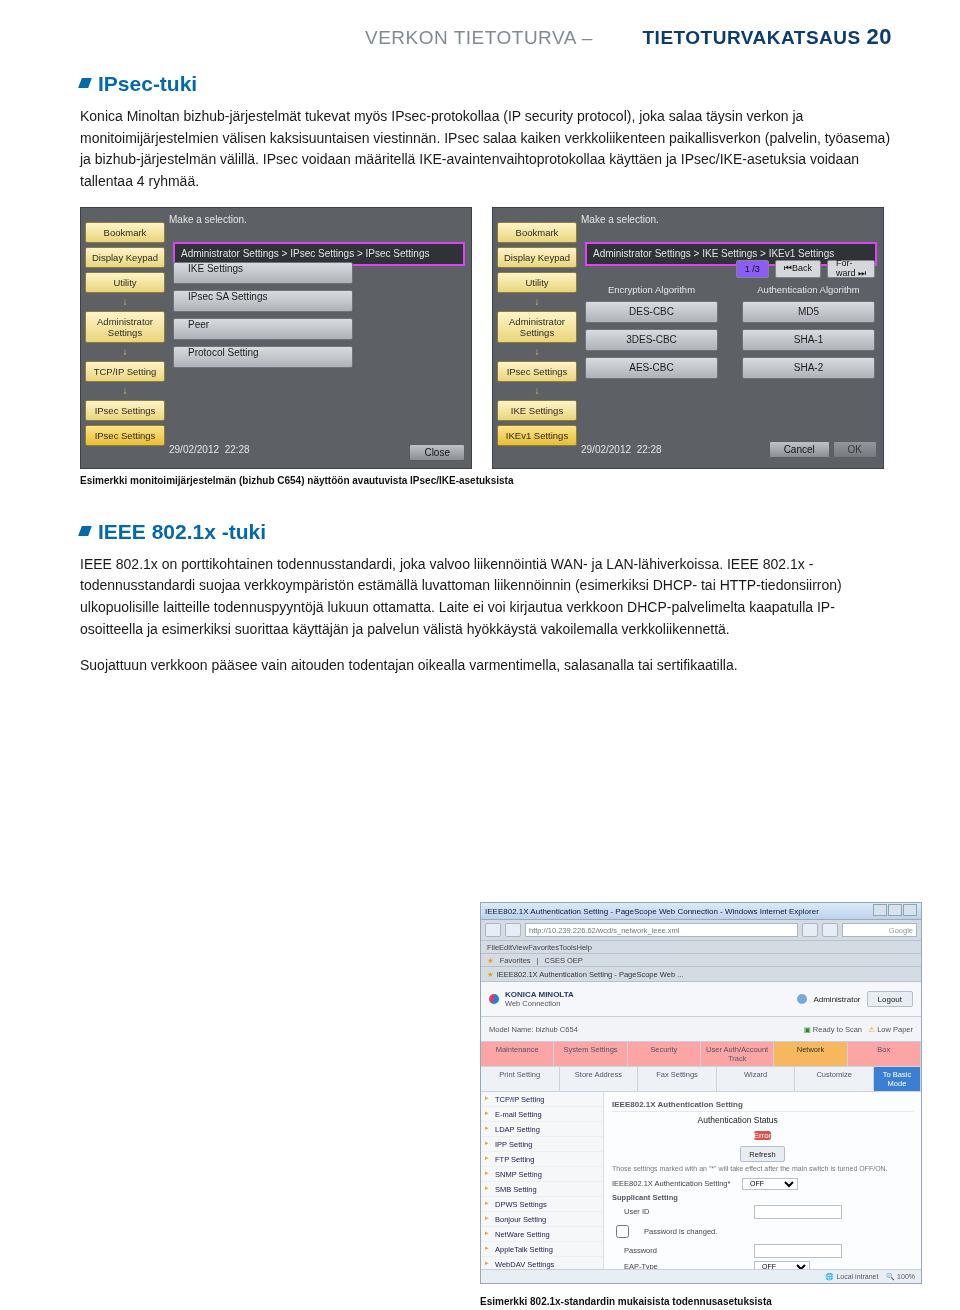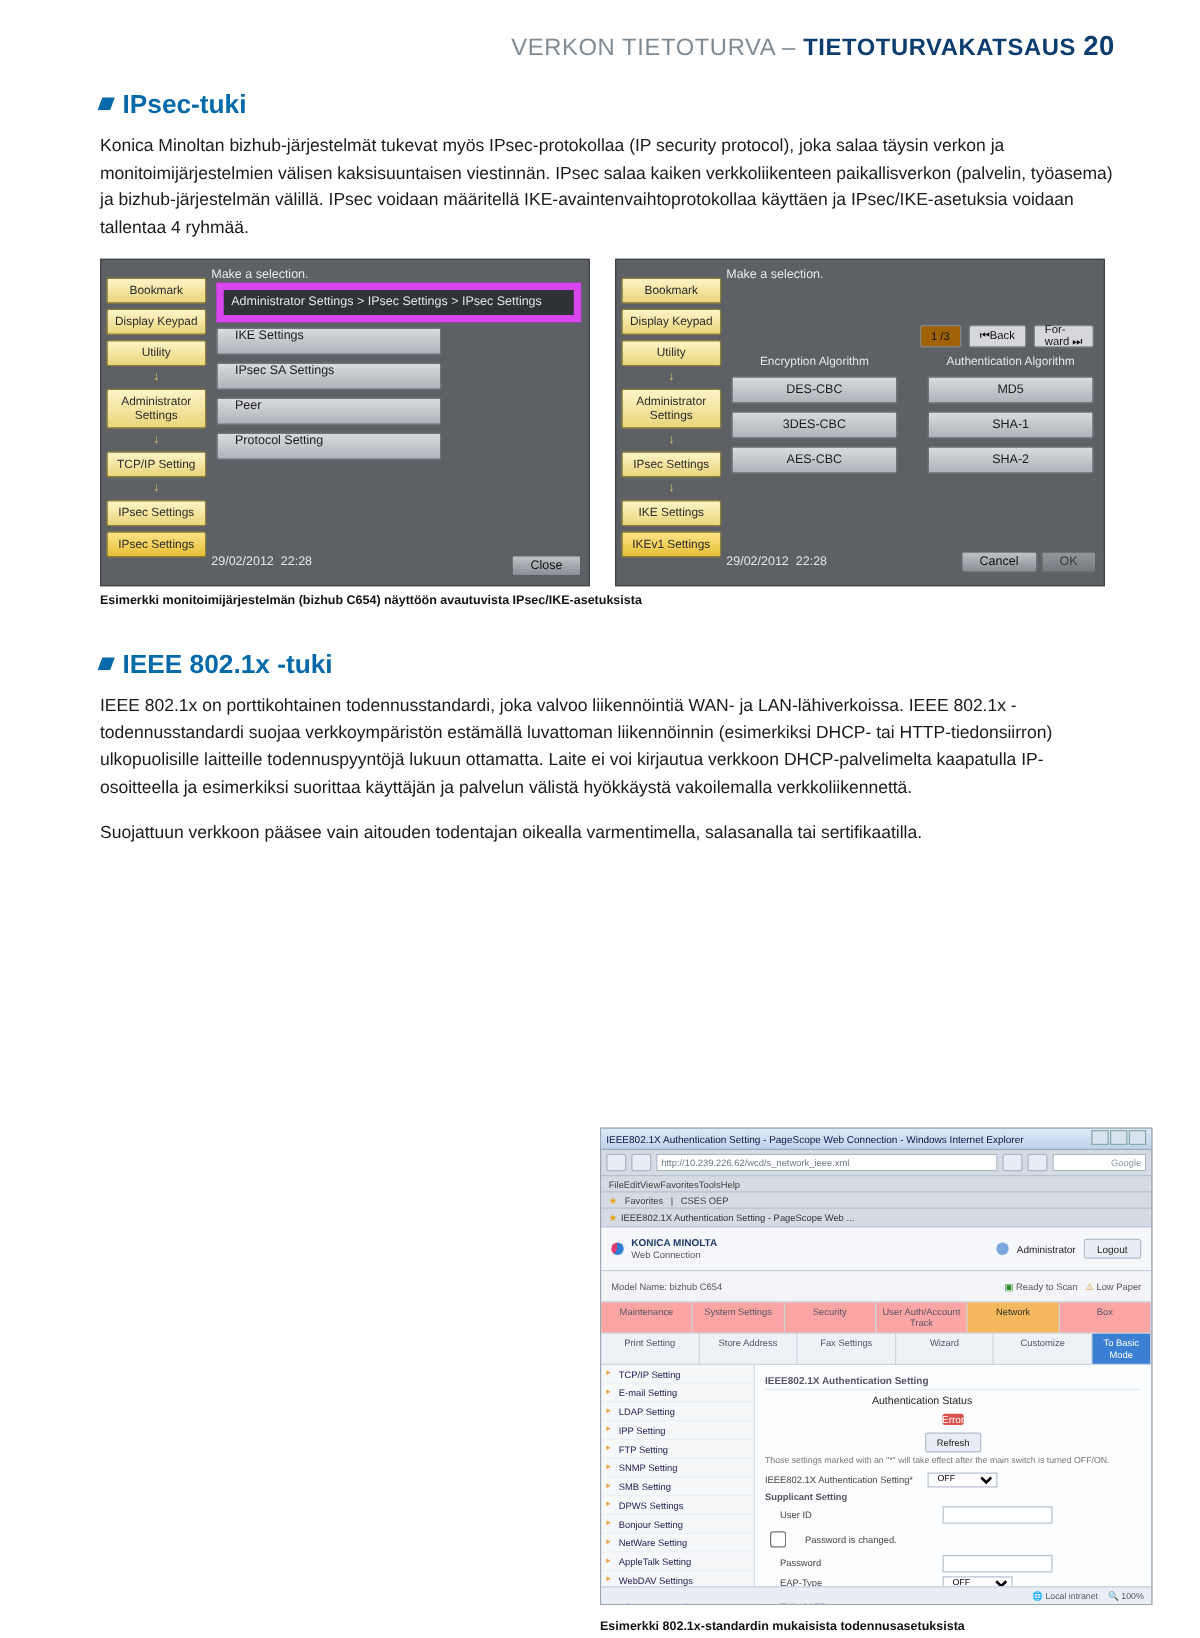--- a/index.html
+++ b/index.html
@@ -1,45 +1,45 @@
 <!DOCTYPE html>
 <html><head>
 <meta charset="utf-8">
 <style>
   @page { size: 960px 1310px; margin: 0; }
   html, body { margin: 0; padding: 0; width: 960px; background: #fff; font-family: Arial, Helvetica, sans-serif; color: #1a1a1a; }
   .page { width: 960px; height: 1310px; position: relative; padding: 24px 68px 24px 80px; box-sizing: border-box; }
   .header { text-align: right; font-size: 19px; letter-spacing: 0.5px; margin-bottom: 22px; }
   .header .gray { color: #7f8a92; font-weight: 400; }
-  .header .navy { color: #0b3c6e; font-weight: 700; }
+  .header .navy { color: #0b3c6e; font-weight: 700; margin-left: 44px; }
   .header .page-num { color: #0b3c6e; font-weight: 700; font-size: 22px; }
   h2.section { color: #0369a8; font-size: 21px; font-weight: 700; margin: 18px 0 10px 0; position: relative; padding-left: 18px; }
   h2.section::before { content: ""; position: absolute; left: 0; top: 6px; width: 10px; height: 10px; background: #0369a8; transform: skewX(-20deg); }
   p.body { font-size: 14px; line-height: 1.55; margin: 10px 0 14px 0; }
   .caption { font-size: 10px; font-weight: 700; color: #111; margin: 6px 0 0 0; }
 
   
   .panels { display: flex; gap: 20px; margin-top: 10px; margin-bottom: 6px; }
   .panel { width: 390px; height: 260px; background: #5d6166; border: 1px solid #3f4246; position: relative; font-family: "MS Sans Serif", Tahoma, sans-serif; color: #e9e9e9; font-size: 10px; }
   .panel .topline { position: absolute; top: 6px; left: 88px; font-size: 10px; color: #e6e6e6; }
   .panel .sidebar { position: absolute; left: 4px; top: 14px; width: 80px; display: flex; flex-direction: column; gap: 4px; }
   .sidebtn { background: linear-gradient(#fff4c9, #e9d57a); color: #2b2b2b; text-align: center; font-size: 9.5px; padding: 4px 2px; border: 1px solid #8e7e36; border-radius: 2px; }
   .sidebtn.sel { background: linear-gradient(#ffe48a, #e6be33); }
   .arrow-slot { height: 10px; text-align: center; color: #d4c25b; font-size: 10px; line-height: 10px; }
-  .panel .breadcrumb { position: absolute; left: 92px; top: 18px; right: 6px; height: 20px; background: #2f3338; color: #e1e1e1; font-size: 10px; display: flex; align-items: center; padding: 0 6px; border: 6px solid #d946ef; }
+  .panel .breadcrumb { position: absolute; left: 92px; top: 34px; right: 6px; height: 20px; background: #2f3338; color: #e1e1e1; font-size: 10px; display: flex; align-items: center; padding: 0 6px; border: 2px solid #d946ef; }
   .panel .content { position: absolute; left: 92px; top: 54px; right: 8px; bottom: 32px; }
   .rowbtn { background: linear-gradient(#d9dbdf, #aeb2b8); color: #1c1c1c; border: 1px solid #6e7279; border-radius: 2px; height: 20px; display: inline-flex; align-items: center; justify-content: center; font-size: 10px; }
   .panel1 .content .rowbtn { display: block; width: 164px; padding-left: 14px; justify-content: flex-start; margin-bottom: 6px; }
   .panel .footer { position: absolute; left: 88px; right: 6px; bottom: 6px; height: 18px; display: flex; align-items: flex-start; justify-content: space-between; }
   .dt { font-size: 10px; color: #e3e3e3; }
   .footbtn { background: linear-gradient(#bfc3c8, #8b8f95); color: #111; border: 1px solid #5a5e63; border-radius: 2px; padding: 2px 14px; font-size: 10px; }
   .footbtn.dim { opacity: .55; }
   .pager { position: absolute; right: 8px; top: 52px; display: flex; gap: 6px; align-items: center; }
   .pager span { display: inline-flex; align-items: center; justify-content: center; height: 16px; background: #d5d7da; color: #111; border: 1px solid #81858b; font-size: 9px; padding: 0 8px; border-radius: 2px; }
-  .pager .pg { background: #a16207; }
+  .pager .pg { background: #8b5cf6; }
   .colhdr { display: flex; gap: 24px; margin-top: 22px; }
   .colhdr .hdr { font-size: 9.5px; color: #e6e6e6; width: 140px; text-align: center; }
   .gridrows { display: flex; flex-direction: column; gap: 6px; margin-top: 6px; }
   .gridrow { display: flex; gap: 24px; }
   .gridrow .rowbtn { width: 140px; justify-content: center; }
 
   
   .browserblock { position: absolute; left: 480px; top: 902px; width: 440px; height: 380px; background: #d5dbe3; border: 1px solid #9aa6b3; font-family: Tahoma, Arial, sans-serif; font-size: 8.5px; color: #222; overflow: hidden; }
   .bb-titlebar { height: 16px; background: linear-gradient(#ddeaf7, #bcd3ec); border-bottom: 1px solid #9ab; display: flex; align-items: center; justify-content: space-between; padding: 0 4px; }
   .bb-titlebar .ttxt { font-size: 8px; color: #114; text-align: center; }
@@ -134,20 +134,21 @@
         <div class="sidebtn">Display Keypad</div>
         <div class="sidebtn">Utility</div>
         <div class="arrow-slot">↓</div>
         <div class="sidebtn">Administrator Settings</div>
         <div class="arrow-slot">↓</div>
         <div class="sidebtn">IPsec Settings</div>
         <div class="arrow-slot">↓</div>
         <div class="sidebtn">IKE Settings</div>
         <div class="sidebtn sel">IKEv1 Settings</div>
       </div>
+      <div class="breadcrumb">Administrator Settings &gt; IKE Settings &gt; IKEv1 Settings</div>
       <div class="pager">
         <span class="pg">1 /3</span>
         <span>⏮Back</span>
         <span style="white-space:pre-line;">For-
 ward ⏭</span>
       </div>
       <div class="content">
         <div class="colhdr">
           <div class="hdr">Encryption Algorithm</div>
           <div class="hdr">Authentication Algorithm</div>

